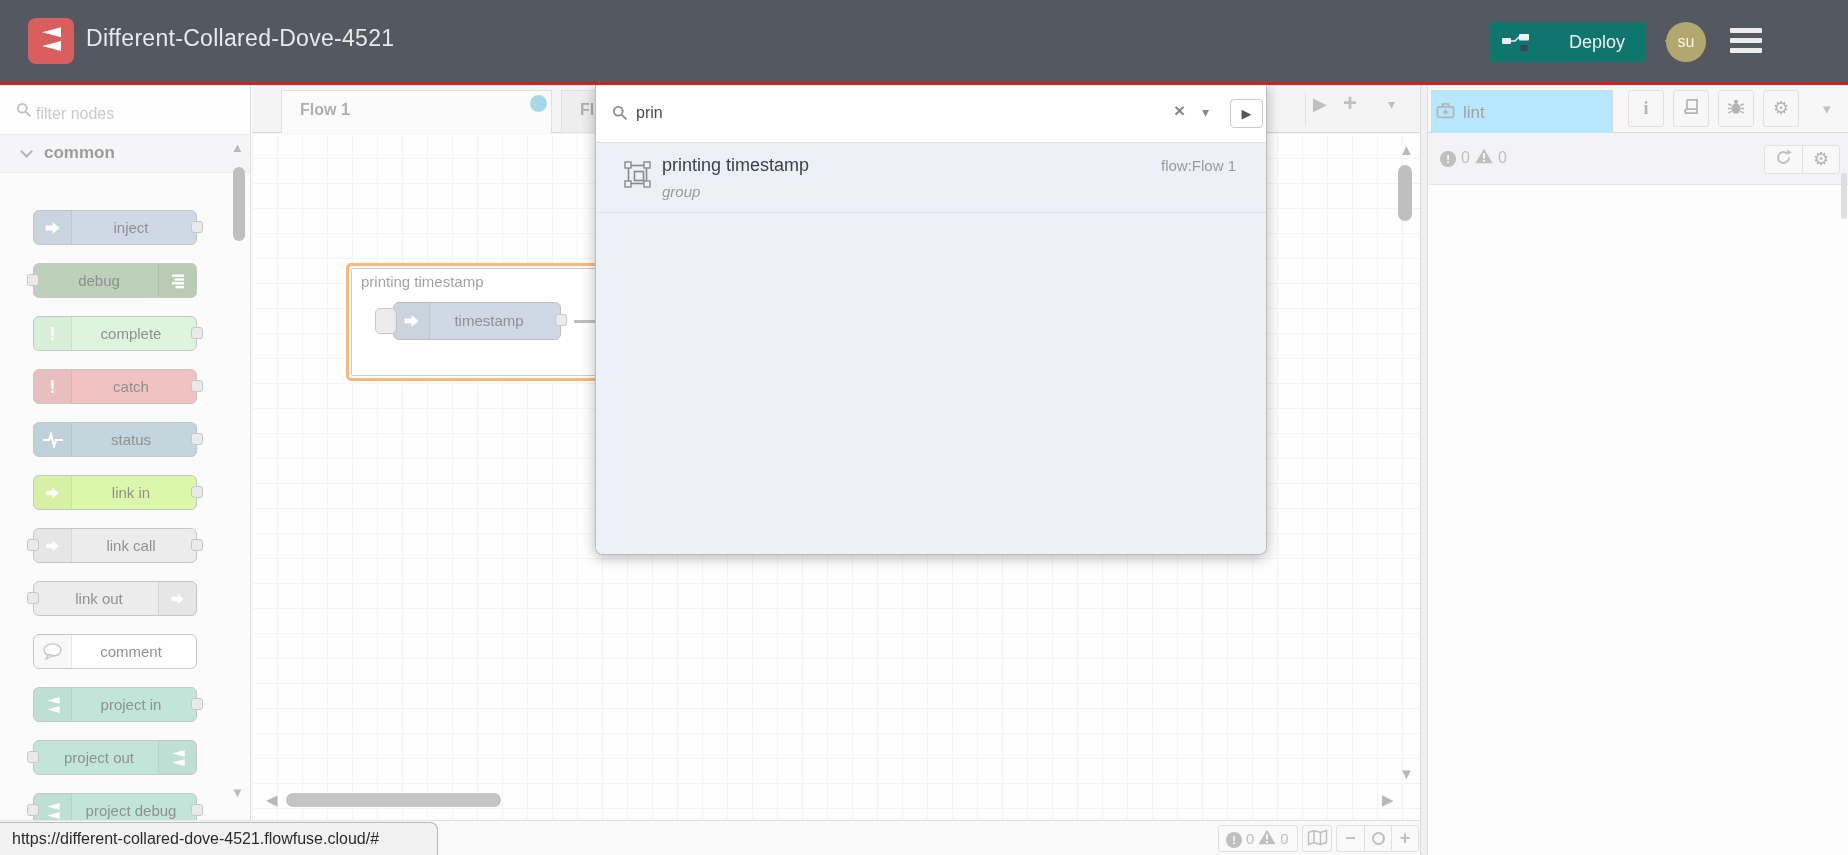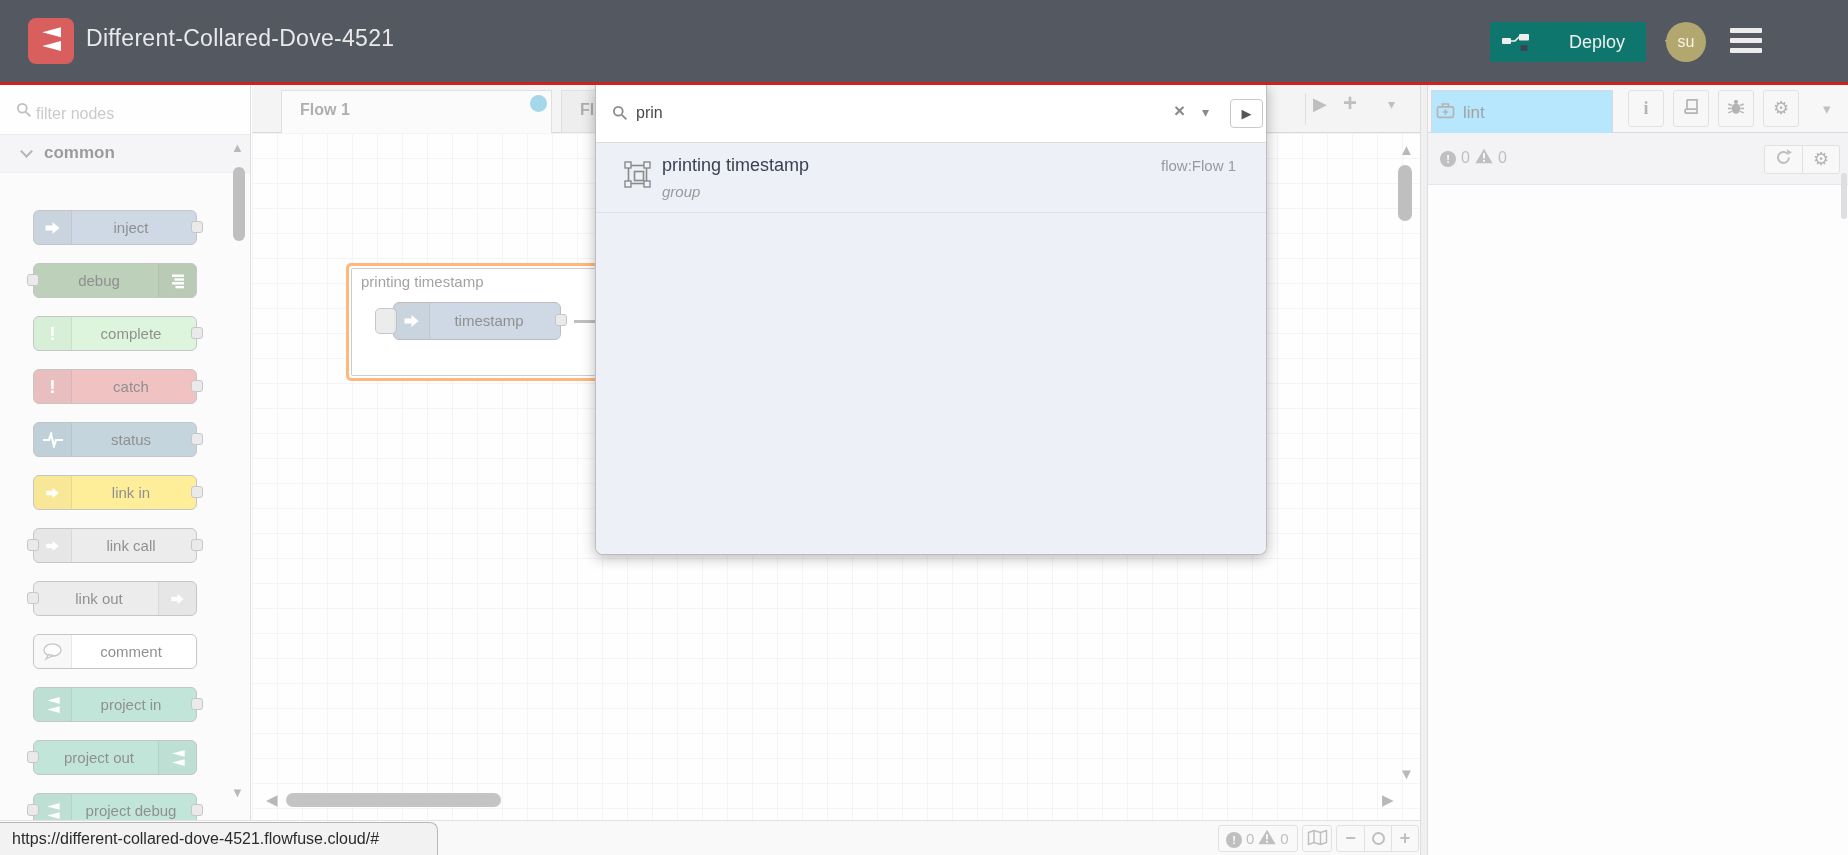--- a/index.html
+++ b/index.html
@@ -246,21 +246,21 @@
         </div>
         <div class="pnode ic-left" style="top: 337px; background: rgb(148, 179, 196);">
           <span class="nicon">
             <svg width="22" height="16" viewBox="0 0 22 16">
               <polyline points="1,8 7,8 9,2 12,14 14,8 21,8" fill="none" stroke="#fff" stroke-width="2.2"></polyline>
             </svg>
           </span>
           <span class="nlbl">status</span>
           <span class="port pright"></span>
         </div>
-        <div class="pnode ic-left" style="top: 390px; background: #fde047;">
+        <div class="pnode ic-left" style="top: 390px; background: #bef264;">
           <span class="nicon">
             <svg width="17" height="16" viewBox="0 0 18 18">
               <path d="M2 6.5h7V3l7 6-7 6v-3.5H2z" fill="#fcfcfc"></path>
             </svg>
           </span>
           <span class="nlbl">link in</span>
           <span class="port pright"></span>
         </div>
         <div class="pnode ic-left" style="top: 443px; background: rgb(221, 221, 221);">
           <span class="nicon">

